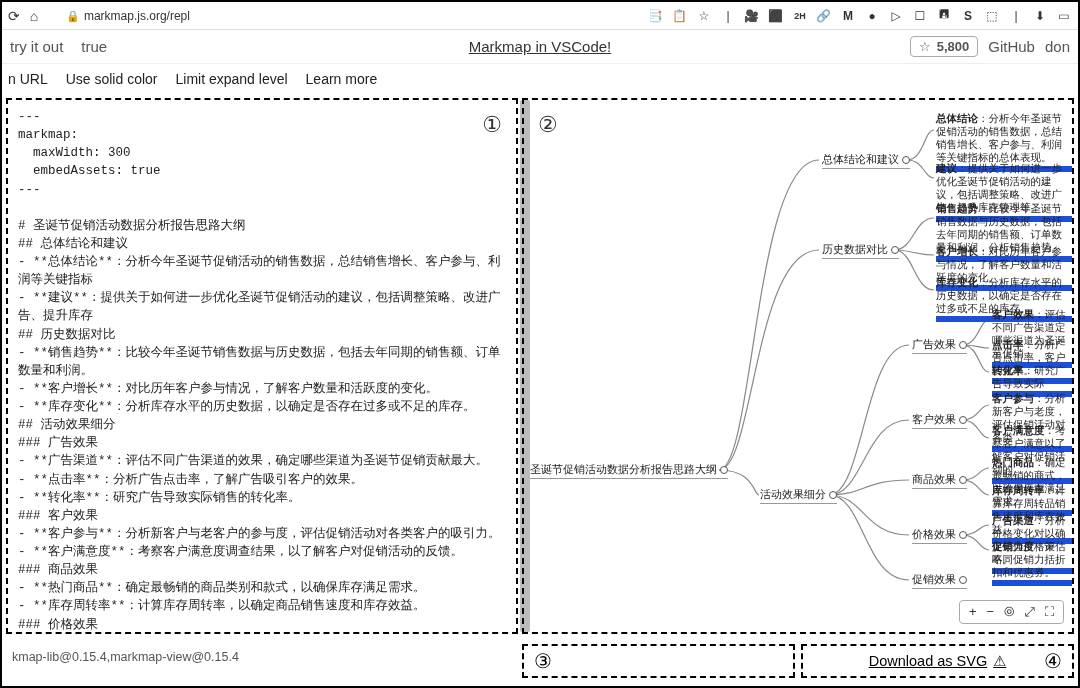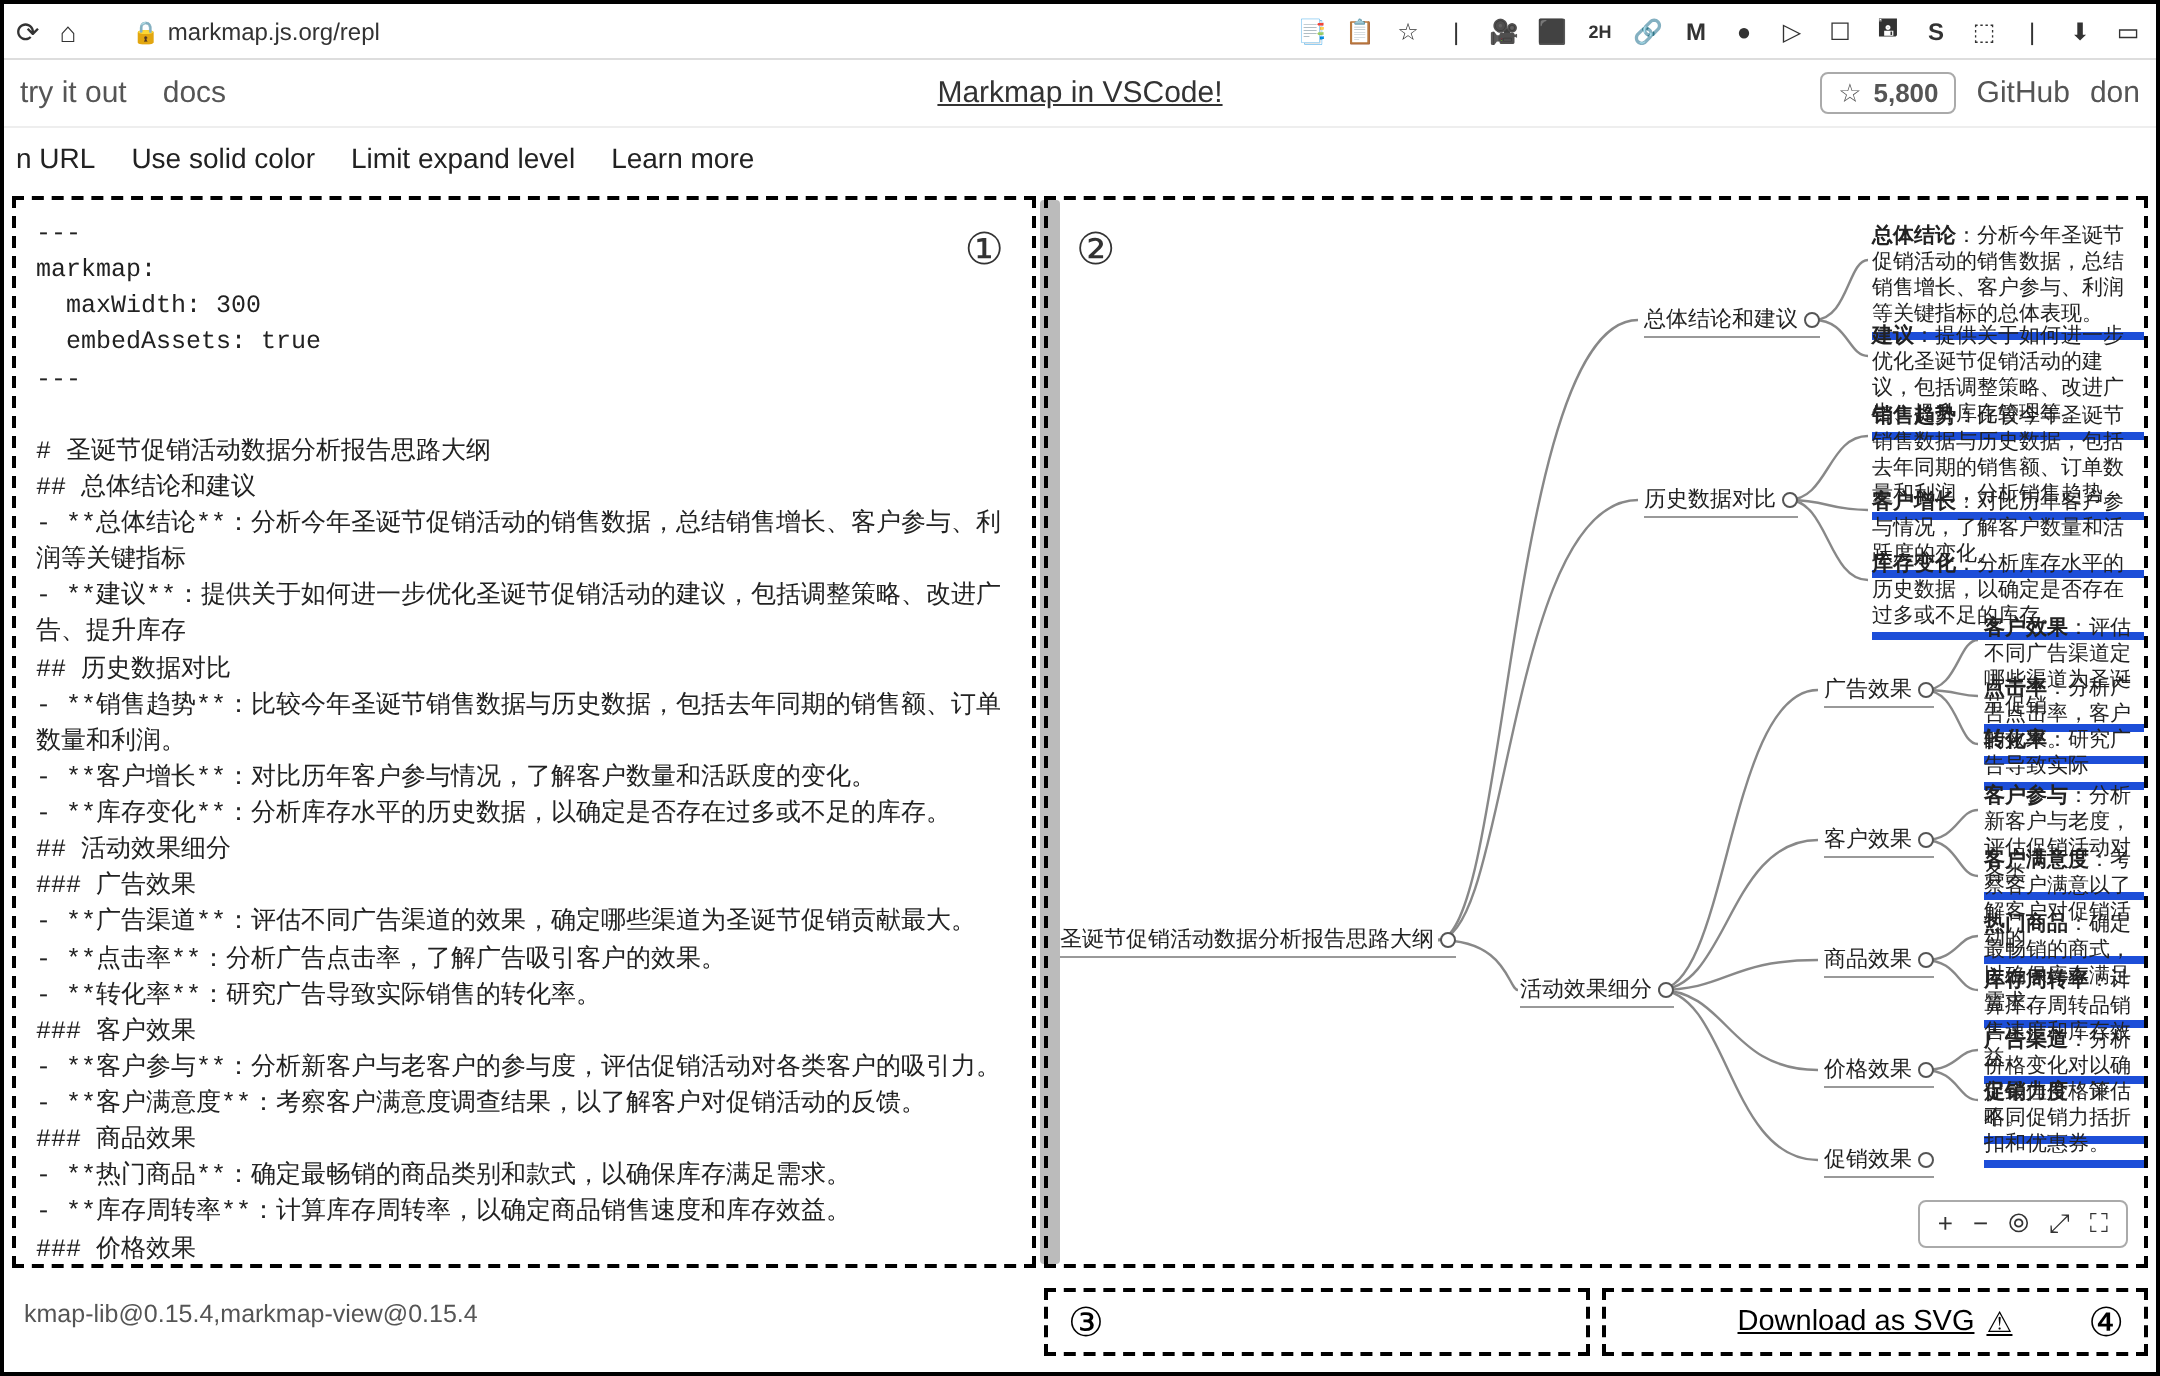--- a/index.html
+++ b/index.html
@@ -38,21 +38,21 @@
 .editor { font-family: "Courier New", monospace; font-size: 12.5px; line-height: 1.45; padding: 8px 10px; white-space: pre-wrap; color: #222; height: 100%; overflow: hidden; }
 
 
 .splitter { width: 10px; background: #bbb; position: absolute; left: 518px; top: 6px; bottom: 2px; border-radius: 2px; }
 
 
 .mindmap { position: relative; width: 100%; height: 100%; }
 .mindmap svg { position: absolute; top: 0; left: 0; width: 100%; height: 100%; }
 .mindmap .node { position: absolute; font-size: 11px; color: #222; white-space: nowrap; border-bottom: 1px solid #999; padding-bottom: 1px; }
 .mindmap .node-dot { display: inline-block; width: 8px; height: 8px; border: 1.5px solid #555; border-radius: 50%; background: #fff; margin-left: 3px; vertical-align: middle; }
-.mindmap .leaf { position: absolute; font-size: 10.5px; color: #222; max-width: 210px; line-height: 1.25; border-bottom: 4px solid #1d4ed8; padding-bottom: 1px; }
+.mindmap .leaf { position: absolute; font-size: 10.5px; color: #222; max-width: 210px; line-height: 1.25; border-bottom: 6px solid #1d4ed8; padding-bottom: 1px; }
 .mindmap .leaf b { font-weight: bold; }
 
 .view-controls { position: absolute; right: 8px; bottom: 8px; display: flex; gap: 4px; border: 1px solid #aaa; border-radius: 4px; padding: 3px 6px; background: #fff; font-size: 13px; color: #333; }
 .view-controls span { padding: 0 3px; }
 
 
 .bottom-bar { display: flex; height: 34px; position: absolute; bottom: 8px; left: 4px; right: 4px; gap: 6px; }
 .bottom-bar .version { flex: 0 0 510px; font-size: 12.5px; color: #555; padding: 6px; }
 .bottom-bar .dl { border: 2px dashed #000; flex: 1; display: flex; align-items: center; justify-content: center; font-size: 14.5px; text-decoration: underline; gap: 6px; }
 .bottom-bar .dl .num { position: absolute; font-size: 20px; }
@@ -90,21 +90,21 @@
     <span style="font-weight:bold;">S</span>
     <span>⬚</span>
     <span>|</span>
     <span>⬇</span>
     <span>▭</span>
   </div>
 </div>
 
 <div class="site-header">
   <span>try it out</span>
-  <span>docs</span>
+  <span>true</span>
   <span class="center-link">Markmap in VSCode!</span>
   <div class="right">
     <div class="star-badge">
       <span>☆</span>
       <span style="font-weight:bold;">5,800</span>
     </div>
     <span>GitHub</span>
     <span>don</span>
   </div>
 </div>

